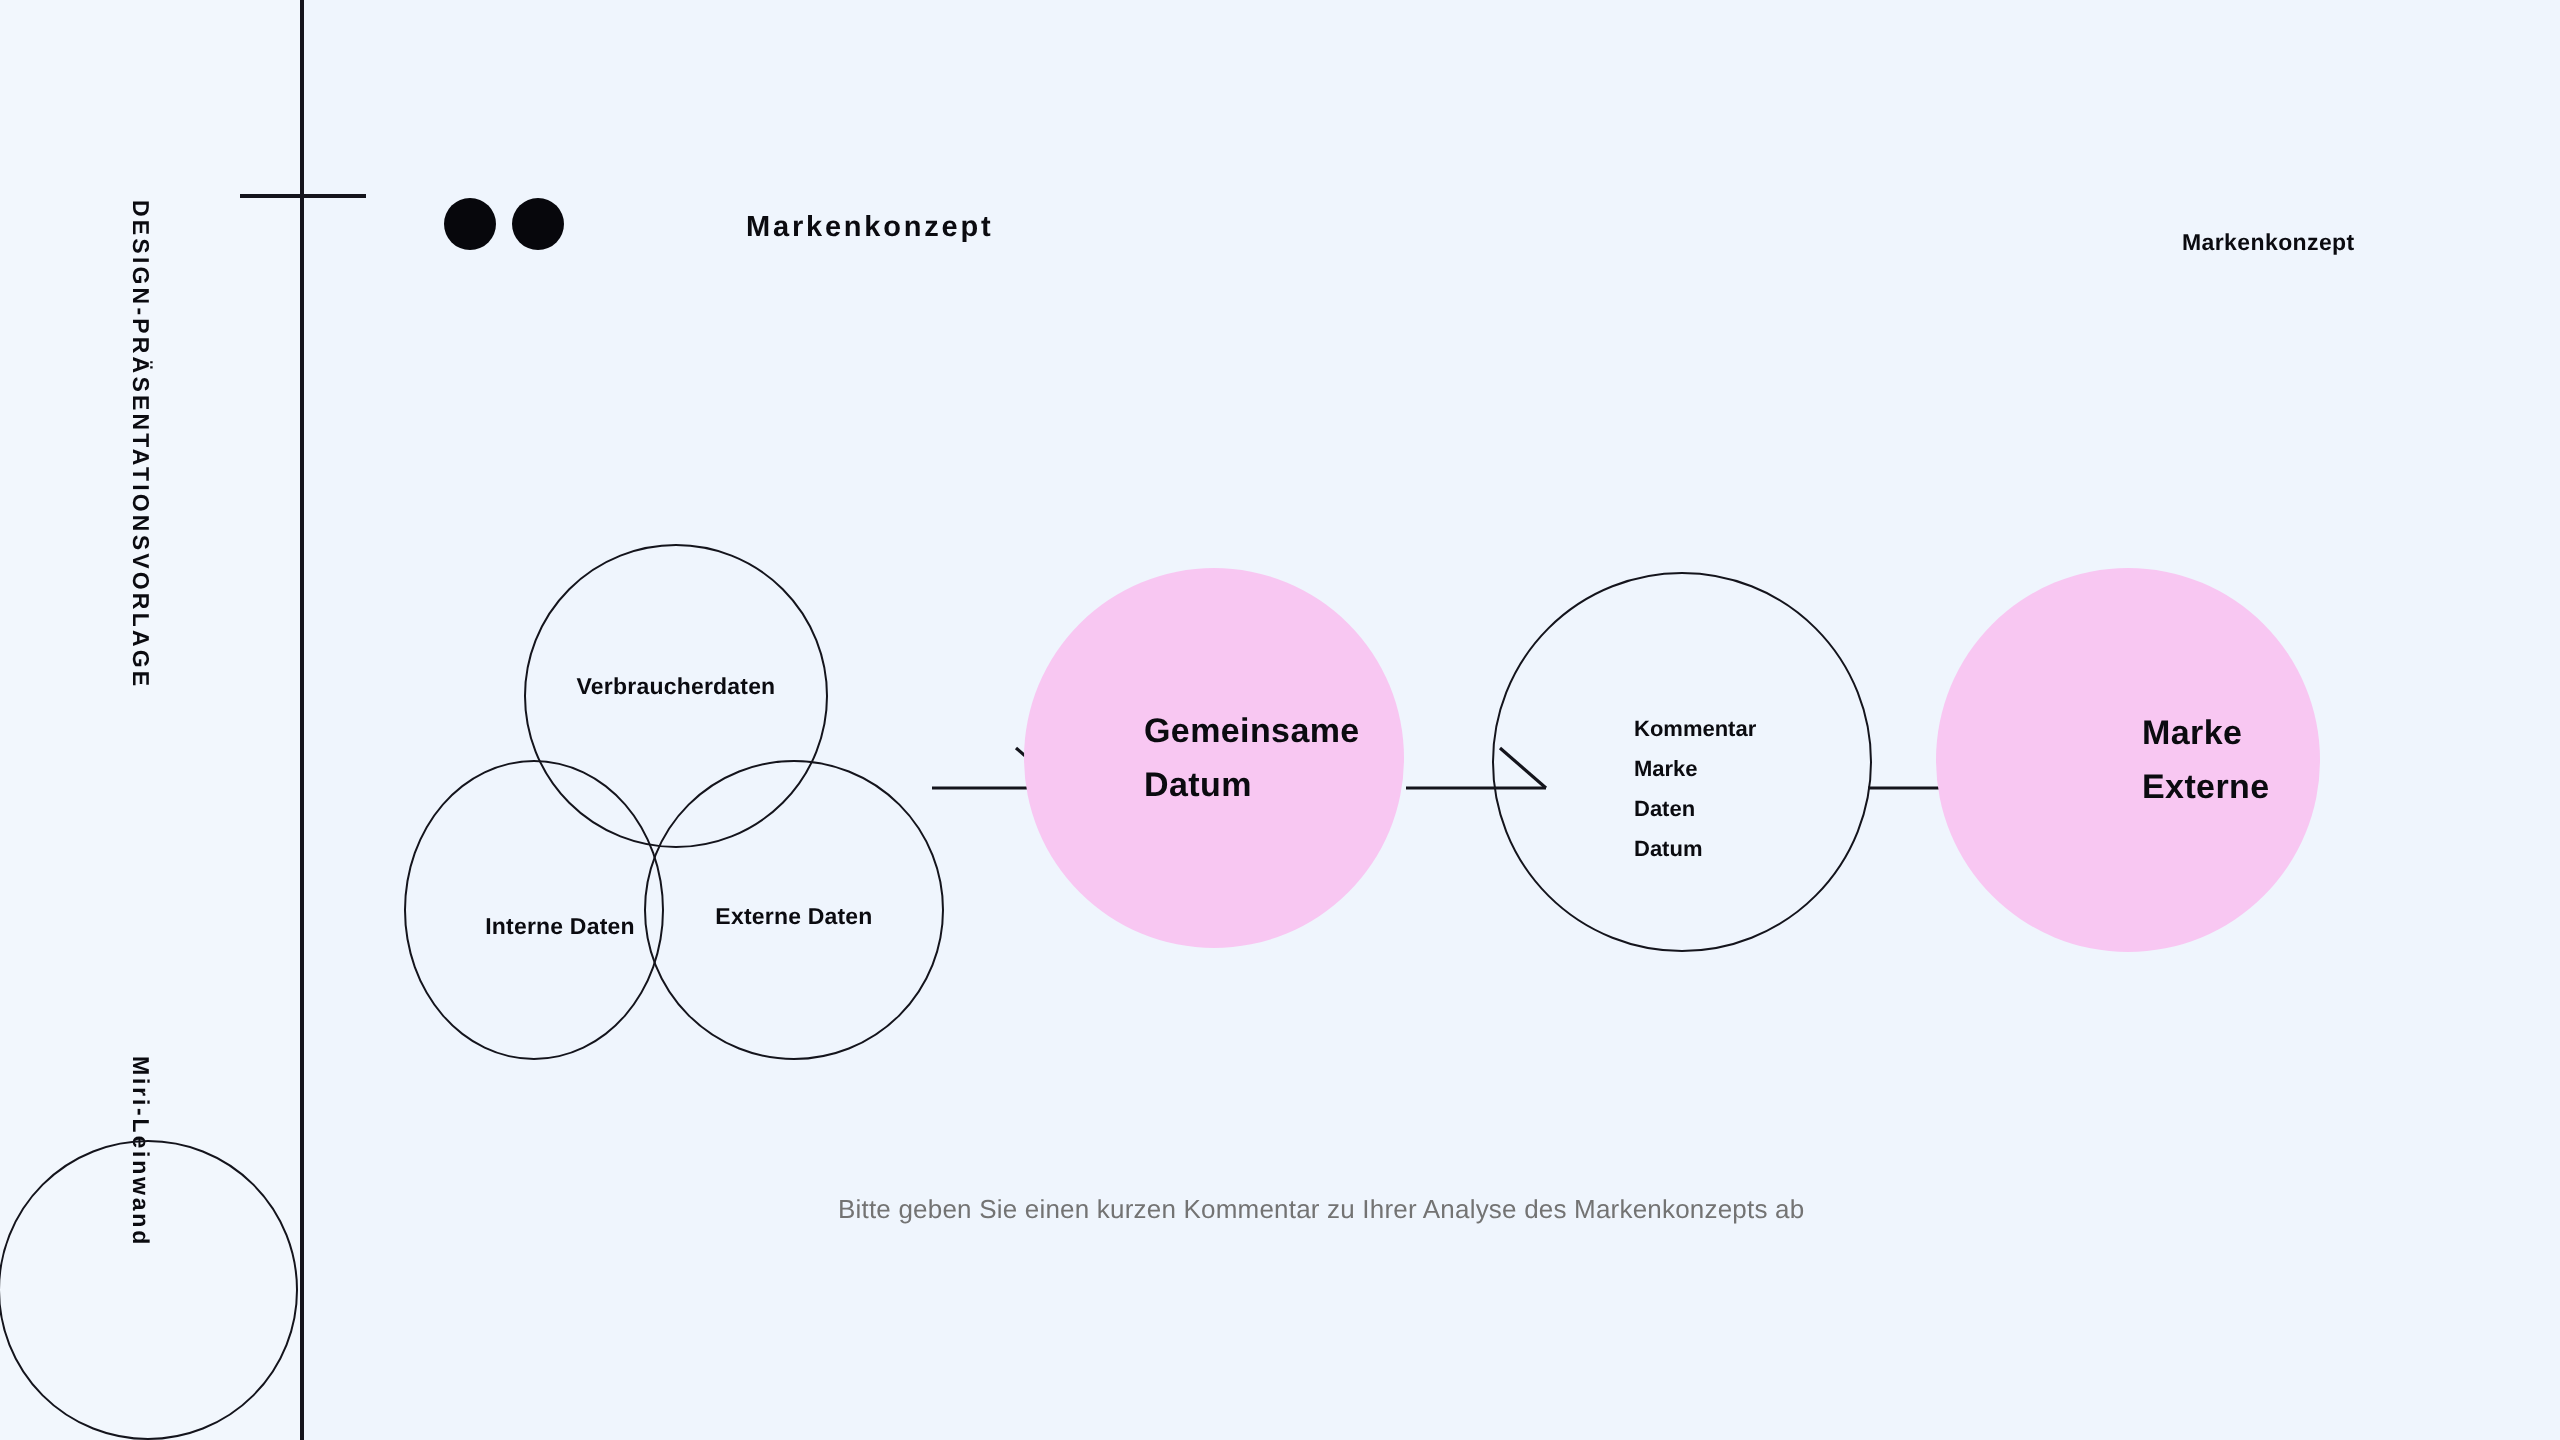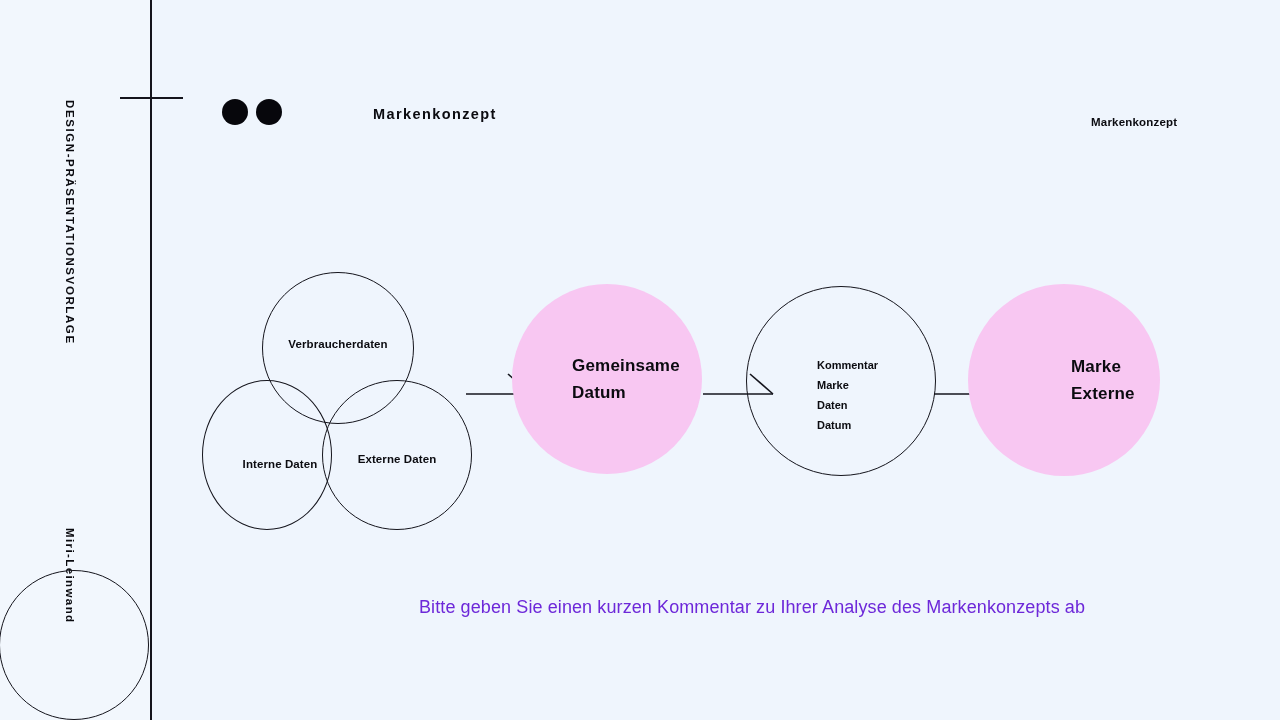--- a/index.html
+++ b/index.html
@@ -148,23 +148,23 @@
     line-height: 1.82;
   }
 
   
   .arrow-svg { position: absolute; overflow: visible; }
 
   
   #caption {
     position: absolute;
     left: 419px; top: 597px;
-    font-size: 18px;
+    font-size: 13px;
     font-weight: 400;
-    color: #6d28d9;
+    color: #737373;
     letter-spacing: 0.1px;
     white-space: nowrap;
   }
 </style>
 </head>
 <body>
 
 <div id="slide">
 
   <div class="rail-left-bg"></div>

